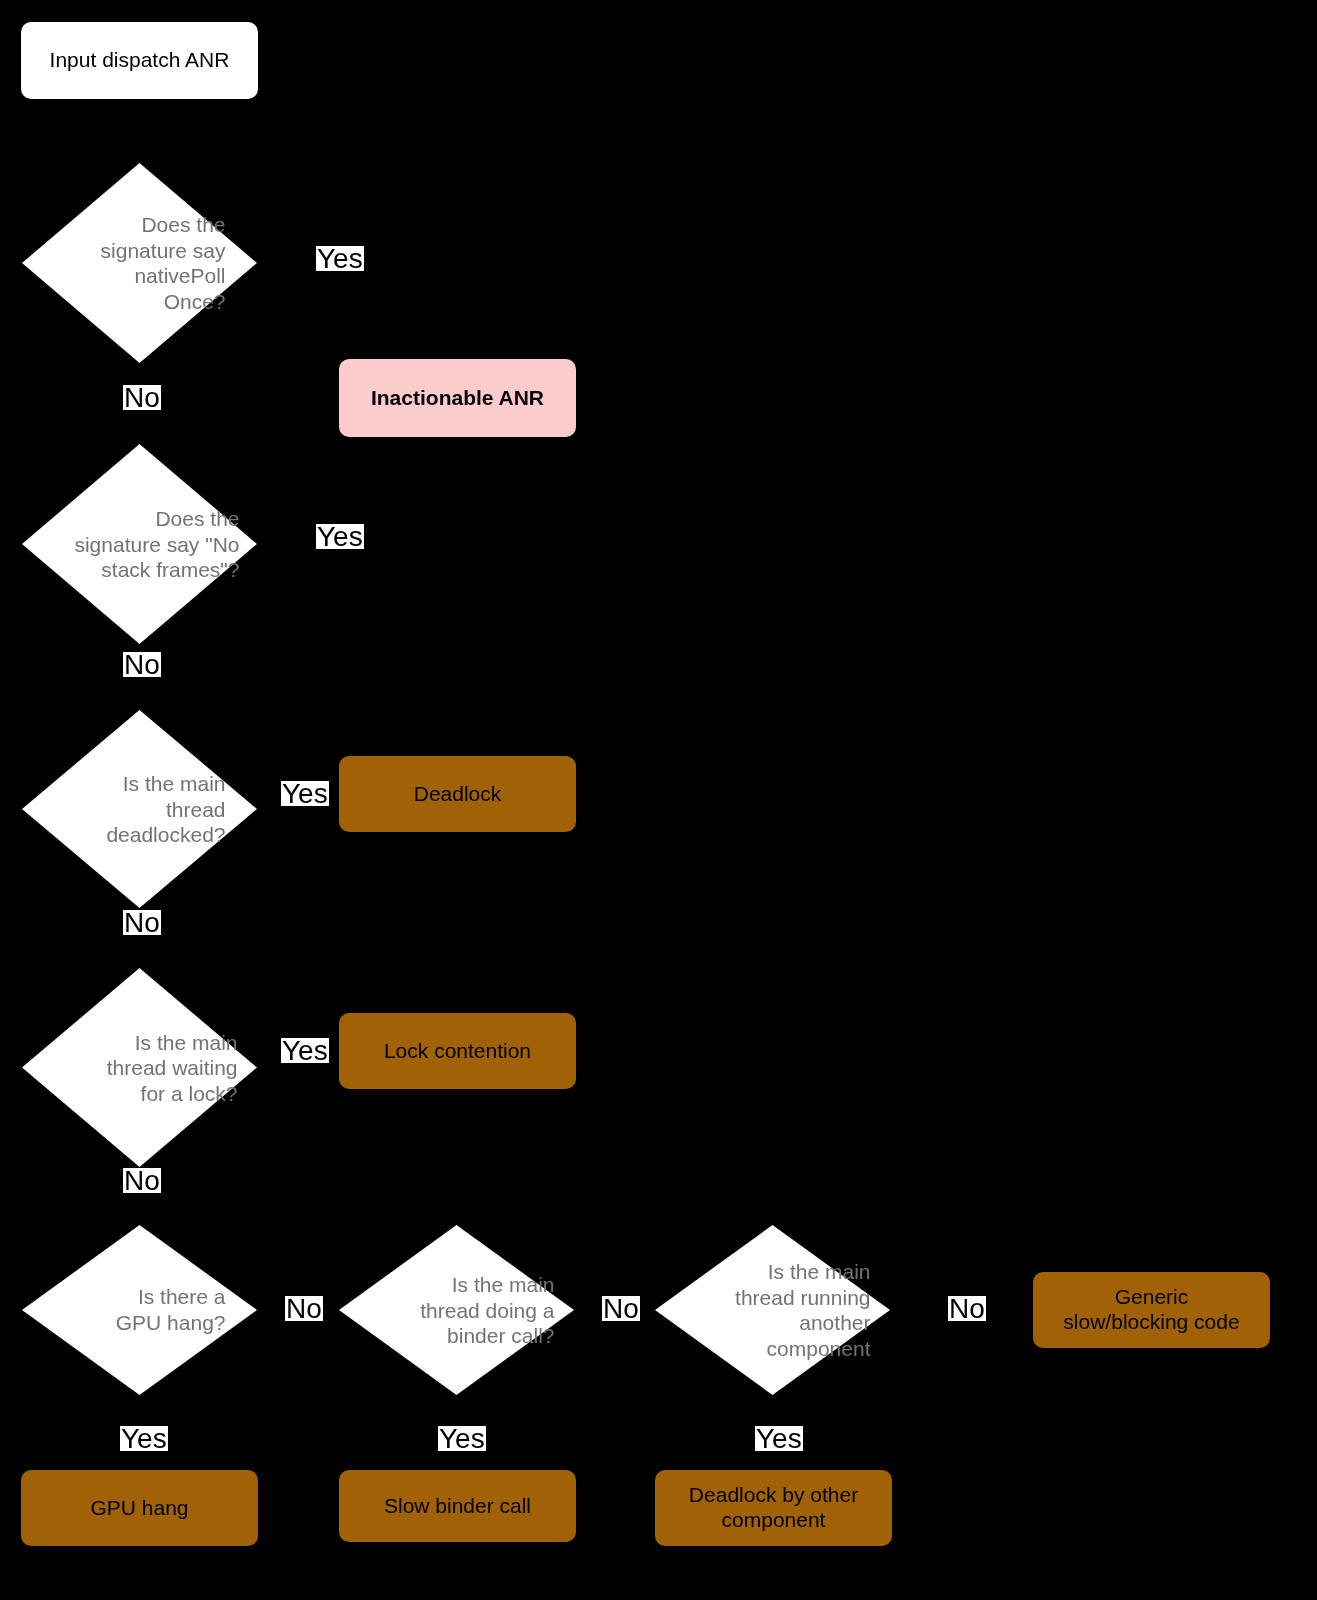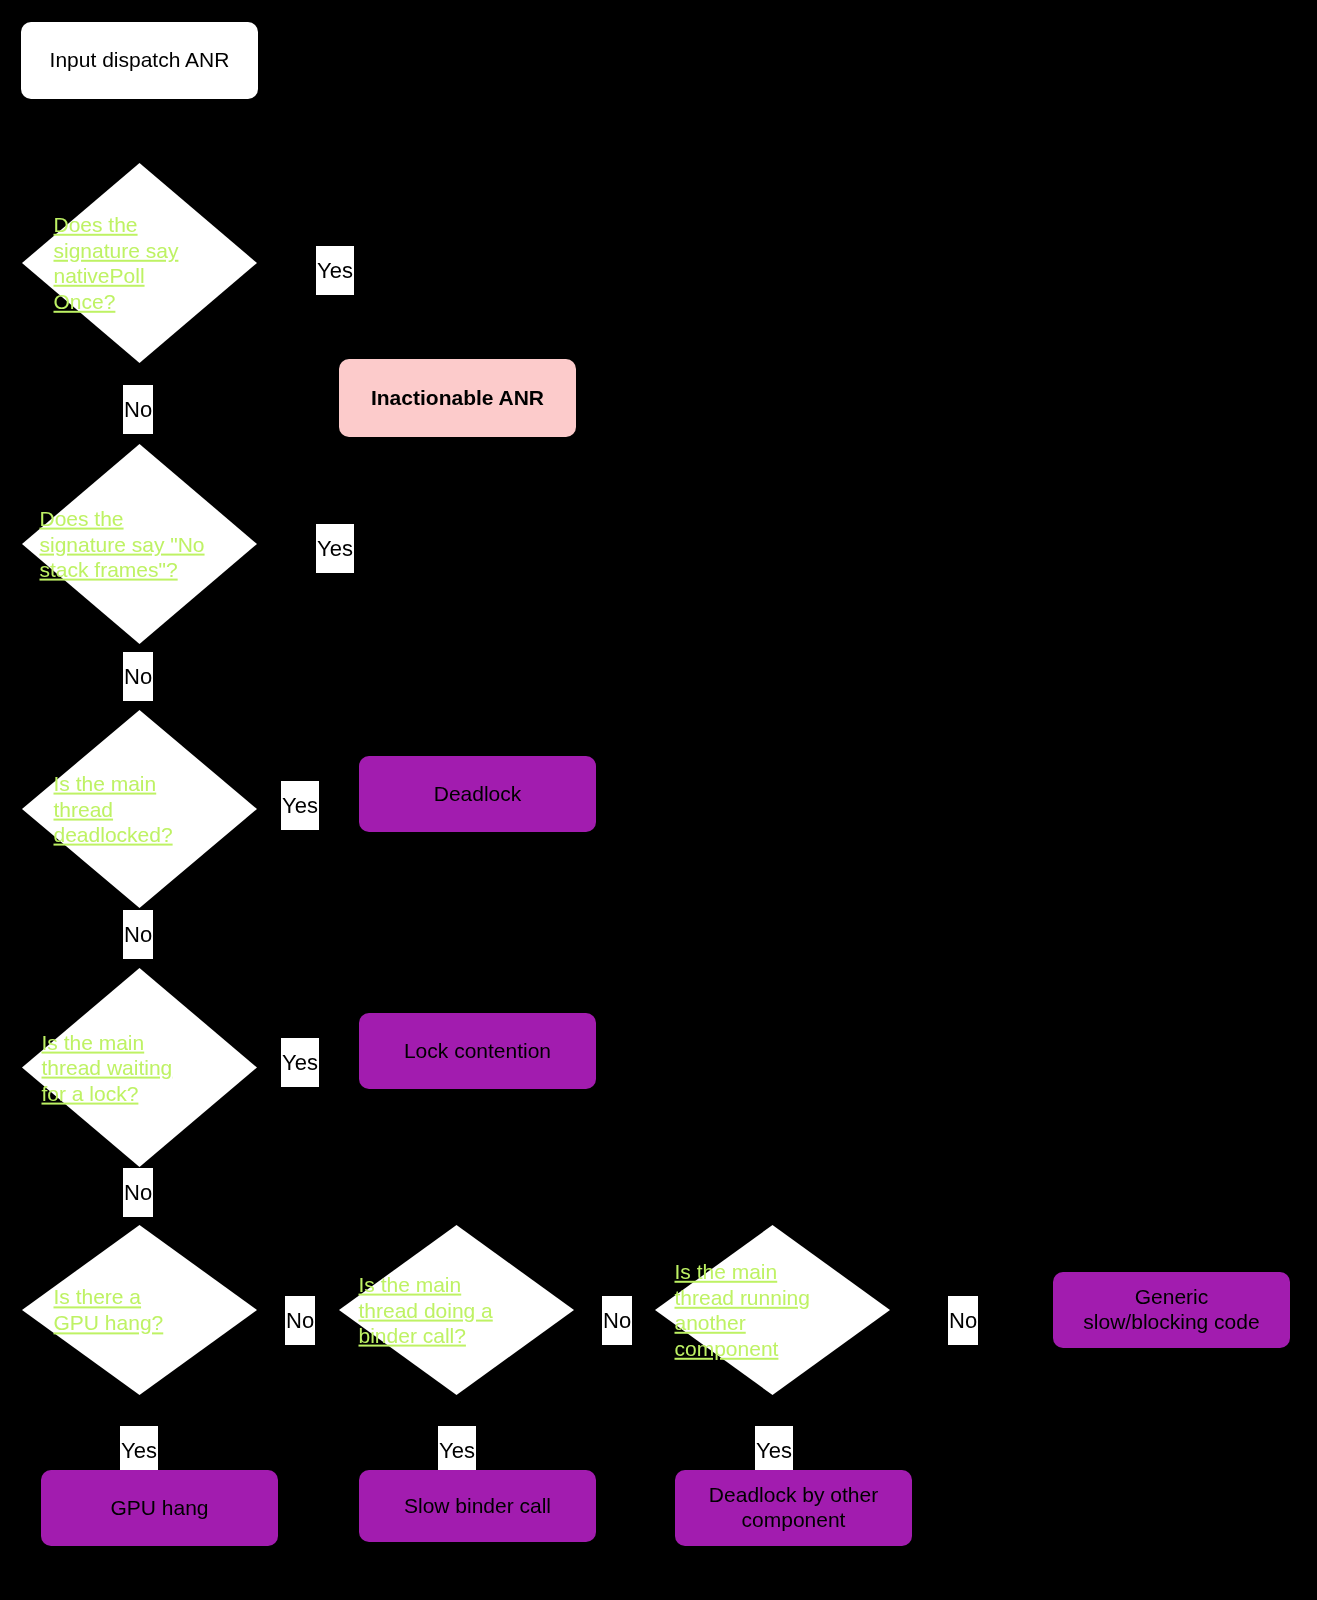--- a/index.html
+++ b/index.html
@@ -32,59 +32,58 @@
     line-height: 1.18;
   }
   
   .box {
     border-radius: 10px;
     font-size: 21px;
     padding: 16px 8px;
   }
   .box.terminal  { background: #ffffff; }
   .box.bad       { background: #fccbcb; }
-  .box.good      { background: #a21caf; margin-left: 20px; }
+  .box.good      { background: #a16207; }
 
   
   .diamond-wrap {
     position: absolute;
   }
   .diamond-shape {
     position: absolute;
     left: 0; top: 0;
     width: 100%;
     height: 100%;
     background: #ffffff;
     clip-path: polygon(50% 0%, 100% 50%, 50% 100%, 0% 50%);
   }
   .diamond-label {
     position: absolute;
     left: 50%;
     top: 50%;
     transform: translate(-50%, -50%);
     width: 172px;
-    text-align: left;
+    text-align: right;
     font-size: 21px;
     line-height: 1.22;
-    color: #bef264;
+    color: #737373;
     white-space: pre-line;
     pointer-events: none;
-    text-decoration: underline;
   }
   .diamond-label.wide { width: 196px; }
   .diamond-label.xwide { width: 200px; }
 
   
   .edge-label {
     position: absolute;
     background: #ffffff;
     color: #000000;
-    font-size: 22px;
+    font-size: 28px;
     line-height: 25px;
-    padding: 12px 1px;
+    padding: 0 1px;
     white-space: nowrap;
   }
 
   
   .edge-line {
     position: absolute;
     background: #000000;
   }
 </style>
 </head>

